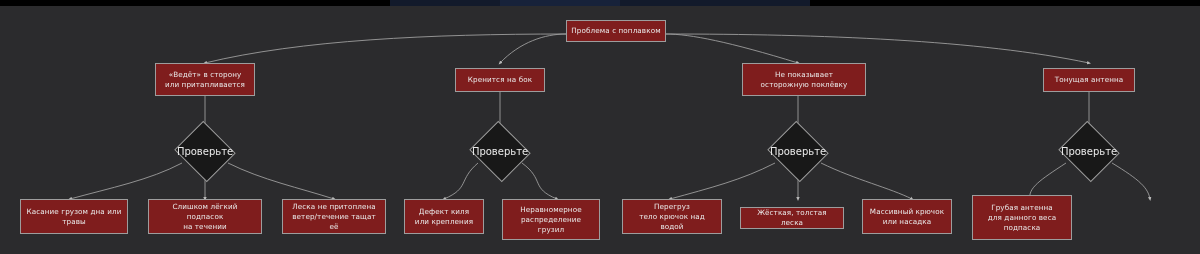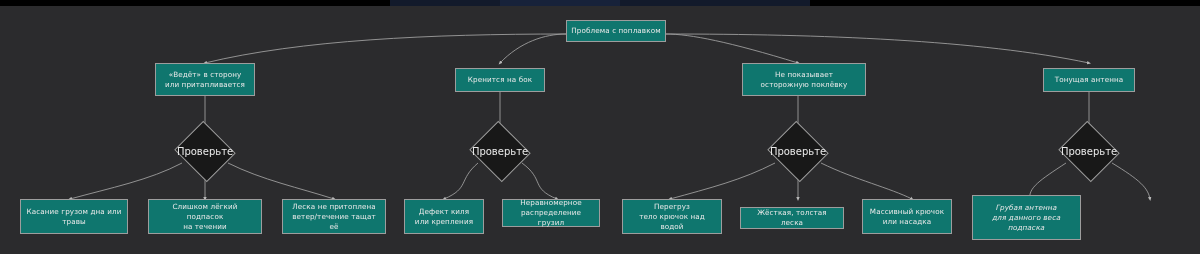--- a/index.html
+++ b/index.html
@@ -2,21 +2,21 @@
 <html><head>
 <meta charset="utf-8">
 <style>
   html,body{margin:0;padding:0;background:#000;}
   body{width:1200px;height:254px;overflow:hidden;font-family:"DejaVu Sans","Liberation Sans",sans-serif;}
   #canvas{position:relative;width:1200px;height:254px;background:#2b2b2d;overflow:hidden;}
   #topstrip{position:absolute;left:0;top:0;width:1200px;height:6px;background:#000;z-index:5;}
   #topstrip .navy{position:absolute;left:390px;top:0;width:420px;height:6px;background:#121a2b;}
   #topstrip .navy2{position:absolute;left:500px;top:0;width:120px;height:6px;background:#17223a;}
   #edges{position:absolute;left:0;top:0;width:1200px;height:254px;z-index:1;}
-  .node{position:absolute;z-index:2;box-sizing:border-box;background:#0f766e;
+  .node{position:absolute;z-index:2;box-sizing:border-box;background:#7f1d1d;
         border:1px solid #9d9d9d;display:flex;align-items:center;justify-content:center;
         text-align:center;color:#e9e9e9;font-size:7.2px;line-height:10px;letter-spacing:.1px;padding:10px 4px;}
   .node span{display:block;white-space:pre-line;}
   .diamond{position:absolute;z-index:2;display:flex;align-items:center;justify-content:center;}
   .diamond .dshape{position:absolute;left:0;top:0;width:100%;height:100%;
         background:#181818;border:1px solid #9d9d9d;transform:rotate(45deg);box-sizing:border-box;}
   .diamond .dlabel{position:relative;z-index:3;color:#e9e9e9;font-size:10px;line-height:9px;text-align:center;}
 </style>
 </head>
 <body>
@@ -97,21 +97,21 @@
     <span>Кренится на бок</span>
   </div>
   <div class="diamond" style="left:477px;top:131px;width:46px;height:41px;">
     <div class="dshape"></div>
     <div class="dlabel">Проверьте</div>
   </div>
   <div class="node" style="left:404px;top:199px;width:80px;height:35px;">
     <span>Дефект киля
 или крепления</span>
   </div>
-  <div class="node" style="left:502px;top:199px;width:98px;height:28px;">
+  <div class="node" style="left:502px;top:199px;width:98px;height:41px;">
     <span>Неравномерное
 распределение грузил</span>
   </div>
 
   <div class="node" style="left:742px;top:63px;width:124px;height:33px;">
     <span>Не показывает
 осторожную поклёвку</span>
   </div>
   <div class="diamond" style="left:775px;top:131px;width:46px;height:41px;">
     <div class="dshape"></div>
@@ -129,19 +129,19 @@
 или насадка</span>
   </div>
 
   <div class="node" style="left:1043px;top:68px;width:92px;height:24px;">
     <span>Тонущая антенна</span>
   </div>
   <div class="diamond" style="left:1066px;top:131px;width:46px;height:41px;">
     <div class="dshape"></div>
     <div class="dlabel">Проверьте</div>
   </div>
-  <div class="node" style="left:972px;top:195px;width:109px;height:45px;font-style:italic;">
+  <div class="node" style="left:972px;top:195px;width:100px;height:45px;">
     <span>Грубая антенна
 для данного веса
 подпаска</span>
   </div>
 
 </div>
 
 </body></html>

